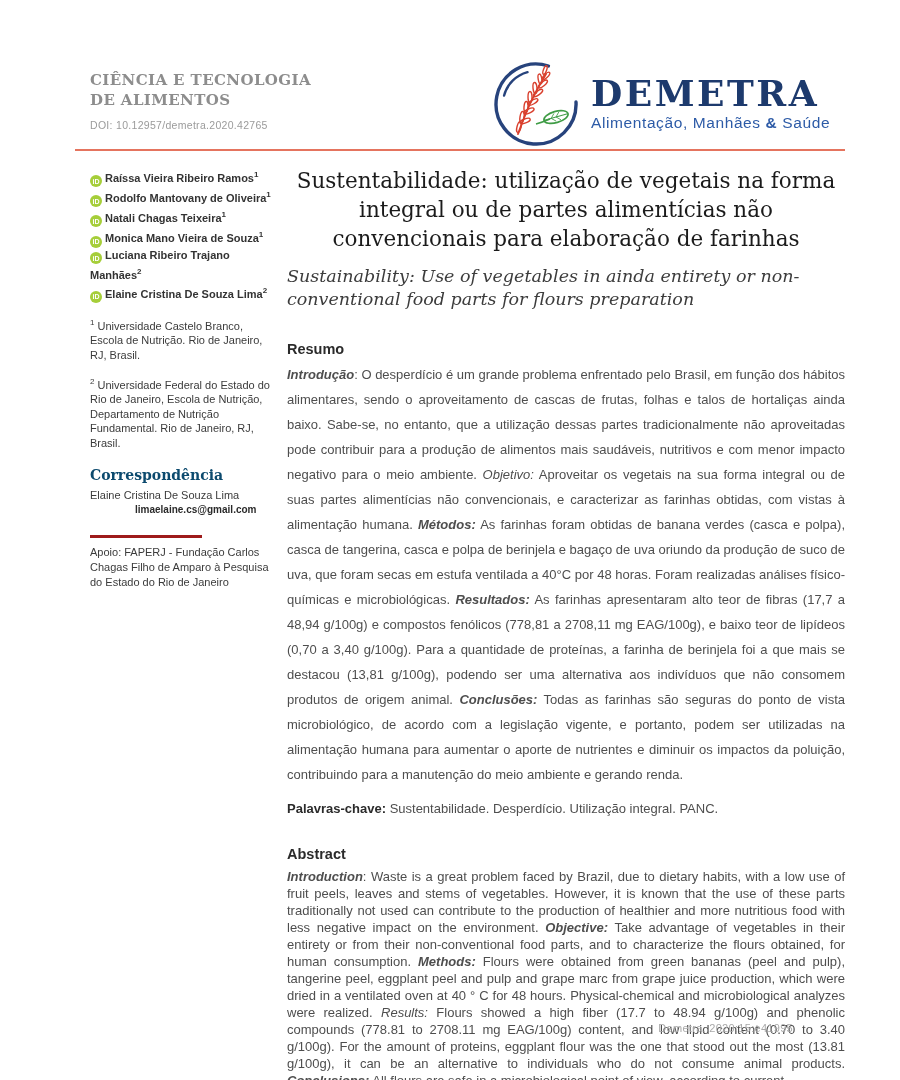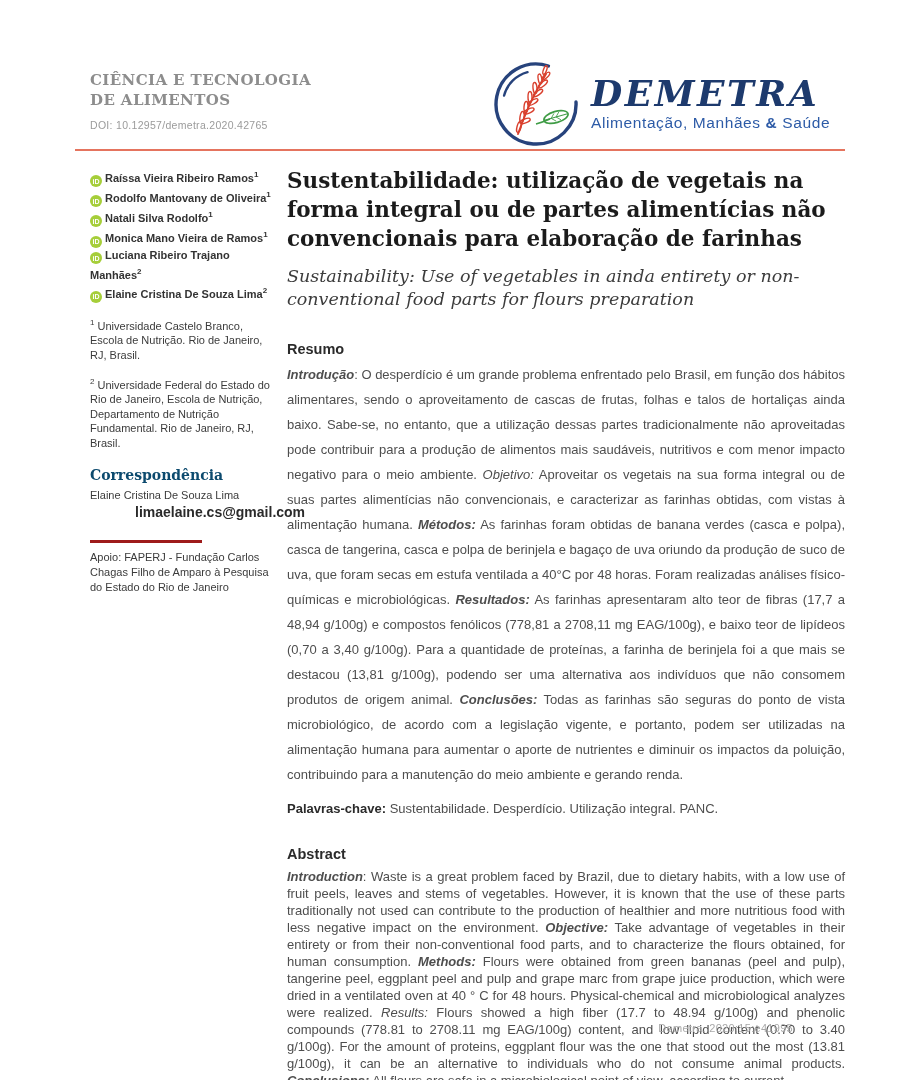--- a/index.html
+++ b/index.html
@@ -6,45 +6,45 @@
   .page{position:relative;width:848px;height:1080px;background:#ffffff;overflow:hidden;
         font-family:"Liberation Sans",sans-serif;color:#4e4e4e;}
 
   
   .journal-name{position:absolute;left:90px;top:70px;font-family:"DejaVu Serif",serif;
         font-weight:700;font-size:15px;line-height:20px;color:#8d8d8d;letter-spacing:.4px;}
   .doi{position:absolute;left:90px;top:119px;font-size:10.5px;color:#9b9b9b;letter-spacing:.3px;}
   .logo{position:absolute;left:488px;top:58px;display:flex;align-items:flex-start;}
   .logo-text{margin-left:7px;margin-top:17px;}
   .wordmark{font-family:"DejaVu Serif",serif;font-weight:700;font-size:36px;line-height:36px;
-        color:#1d3a6d;letter-spacing:2.5px;font-style:italic;}
+        color:#1d3a6d;letter-spacing:2.5px;}
   .tagline{font-size:15.5px;color:#2d5ba7;margin-top:3px;letter-spacing:.6px;}
   .rule-top{position:absolute;left:75px;top:149px;width:770px;height:2px;background:#e5745e;}
 
   
   aside{position:absolute;left:90px;top:167px;width:186px;color:#3b3b3b;}
   .author{font-size:11px;font-weight:700;line-height:15px;color:#333;}
   .author sup{font-size:8px;}
   .orcid{display:inline-flex;align-items:center;justify-content:center;width:12px;height:12px;
         border-radius:50%;background:#a6ce39;color:#fff;font-size:7px;font-weight:700;
         margin-right:3px;vertical-align:-2px;font-style:normal;}
   .affs{margin-top:13px;}
   .aff{font-size:11px;line-height:14.5px;margin:0 0 13px 0;}
   .aff sup{font-size:8px;}
   .corr-h{font-family:"DejaVu Serif",serif;font-size:14px;font-weight:700;color:#0c4a6e;
         margin:17px 0 5px 0;}
   .corr-name{font-size:11px;line-height:14px;margin:0;}
-  .corr-email{font-size:14px;font-weight:700;color:#2a2a2a;margin:2px 0 0 0;padding-left:45px;}
+  .corr-email{font-size:10px;font-weight:700;color:#2a2a2a;margin:2px 0 0 0;padding-left:45px;}
   .side-rule{width:112px;height:3px;background:#9e1b1b;margin:20px 0 7px 0;}
   .support{font-size:11px;line-height:15px;margin:0;}
 
   
   main{position:absolute;left:287px;top:166px;width:558px;}
-  h1{font-family:"DejaVu Serif",serif;font-size:21.5px;line-height:29px;font-weight:700;
-        color:#1b1b1b;margin:0;}
+  h1{font-family:"DejaVu Serif",serif;font-size:21.5px;line-height:29px;font-weight:400;
+        color:#1b1b1b;margin:0;text-align:center;}
   h2{font-family:"DejaVu Serif",serif;font-style:italic;font-weight:400;font-size:17.5px;
         line-height:23px;color:#3c3c3c;margin:12px 0 0 0;}
   .sec-h{font-size:14.5px;font-weight:700;color:#2b2b2b;margin:30px 0 0 0;}
   .body-text{font-size:13px;text-align:justify;color:#4e4e4e;margin:5px 0 0 0;}
   .body-pt{line-height:25px;}
   .body-en{line-height:17px;margin-top:6px;}
   .keywords{font-size:13px;color:#4e4e4e;margin:14px 0 0 0;}
   .keywords strong{color:#2b2b2b;}
   .s-b{font-weight:700;}
   .s-i{font-style:italic;}
@@ -108,24 +108,24 @@
   <aside>
     <div class="authors">
 
     <div class="author">
         <span class="orcid">iD</span><span>Raíssa Vieira Ribeiro Ramos</span><sup>1</sup>
       </div>
         <div class="author">
         <span class="orcid">iD</span><span>Rodolfo Mantovany de Oliveira</span><sup>1</sup>
       </div>
         <div class="author">
-        <span class="orcid">iD</span><span>Natali Silva Rodolfo</span><sup>1</sup>
+        <span class="orcid">iD</span><span>Natali Chagas Teixeira</span><sup>1</sup>
       </div>
         <div class="author">
-        <span class="orcid">iD</span><span>Monica Mano Vieira de Ramos</span><sup>1</sup>
+        <span class="orcid">iD</span><span>Monica Mano Vieira de Souza</span><sup>1</sup>
       </div>
         <div class="author">
         <span class="orcid">iD</span><span>Luciana Ribeiro Trajano Manhães</span><sup>2</sup>
       </div>
         <div class="author">
         <span class="orcid">iD</span><span>Elaine Cristina De Souza Lima</span><sup>2</sup>
       </div>
       </div>
 
     <div class="affs">

